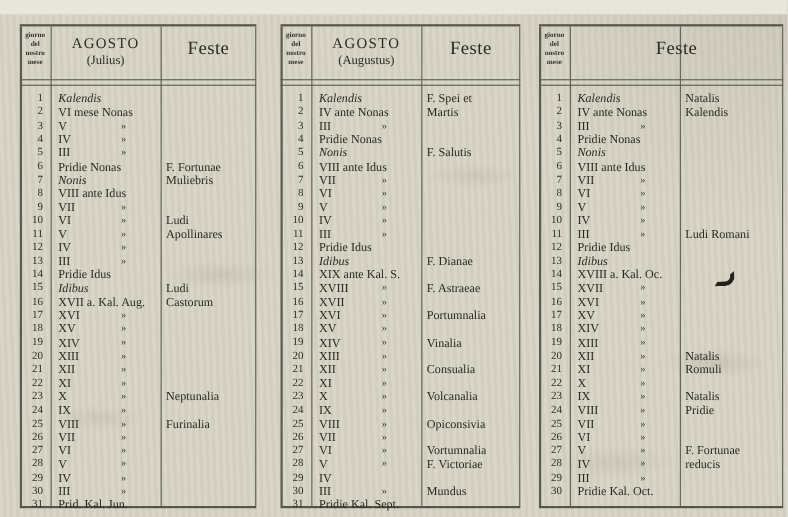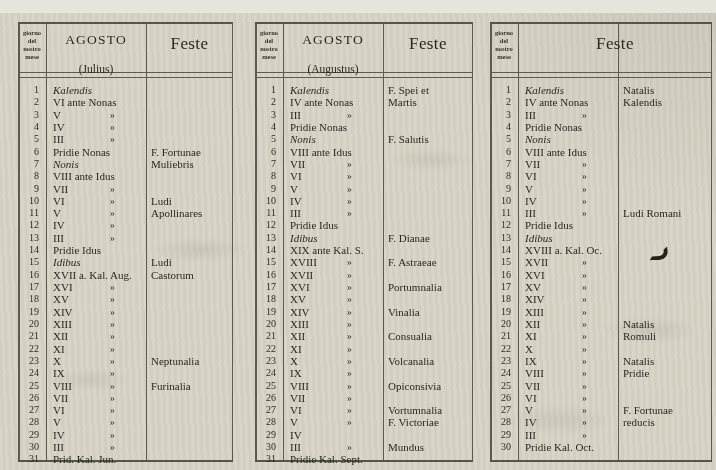--- a/index.html
+++ b/index.html
@@ -48,21 +48,21 @@
   .rule{height:4px;border-bottom:1px solid #5d5a50;}
   .cell{box-sizing:border-box;}
   .day-h{
     width:28px;text-align:center;
     font-size:6.5px;line-height:8px;font-weight:bold;
     padding-top:5px;color:#34332b;
     word-spacing:28px; 
   }
   .month-h{width:100px;text-align:center;padding-top:8px;}
   .m-title{font-size:13.5px;letter-spacing:1.2px;}
-  .m-sub{font-size:11.5px;margin-top:15px;}
+  .m-sub{font-size:11.5px;margin-top:1px;}
   .feste-h{flex:1;text-align:center;padding-top:10px;font-size:17px;letter-spacing:.4px;}
   .pbody{position:relative;padding-top:6px;}
   .row{display:flex;height:12.32px;line-height:12.4px;font-size:11px;}
   .rd{
     width:28px;box-sizing:border-box;
     text-align:right;padding-right:7px;
     font-size:10px;color:#2e2d25;
   }
   .rm{
     width:100px;box-sizing:border-box;position:relative;
@@ -111,21 +111,21 @@
     </header>
     <div class="rule"></div>
     <div class="pbody">
           <div class="row">
             <span class="rd">1</span>
             <span class="rm"><span class="lbl it">Kalendis</span></span>
             <span class="rf"></span>
           </div>
           <div class="row">
             <span class="rd">2</span>
-            <span class="rm"><span class="lbl">VI ante Nonas</span></span>
+            <span class="rm"><span class="lbl">VI mese Nonas</span></span>
             <span class="rf"></span>
           </div>
           <div class="row">
             <span class="rd">3</span>
             <span class="rm"><span class="lbl">V</span><span class="mk">»</span></span>
             <span class="rf"></span>
           </div>
           <div class="row">
             <span class="rd">4</span>
             <span class="rm"><span class="lbl">IV</span><span class="mk">»</span></span>

